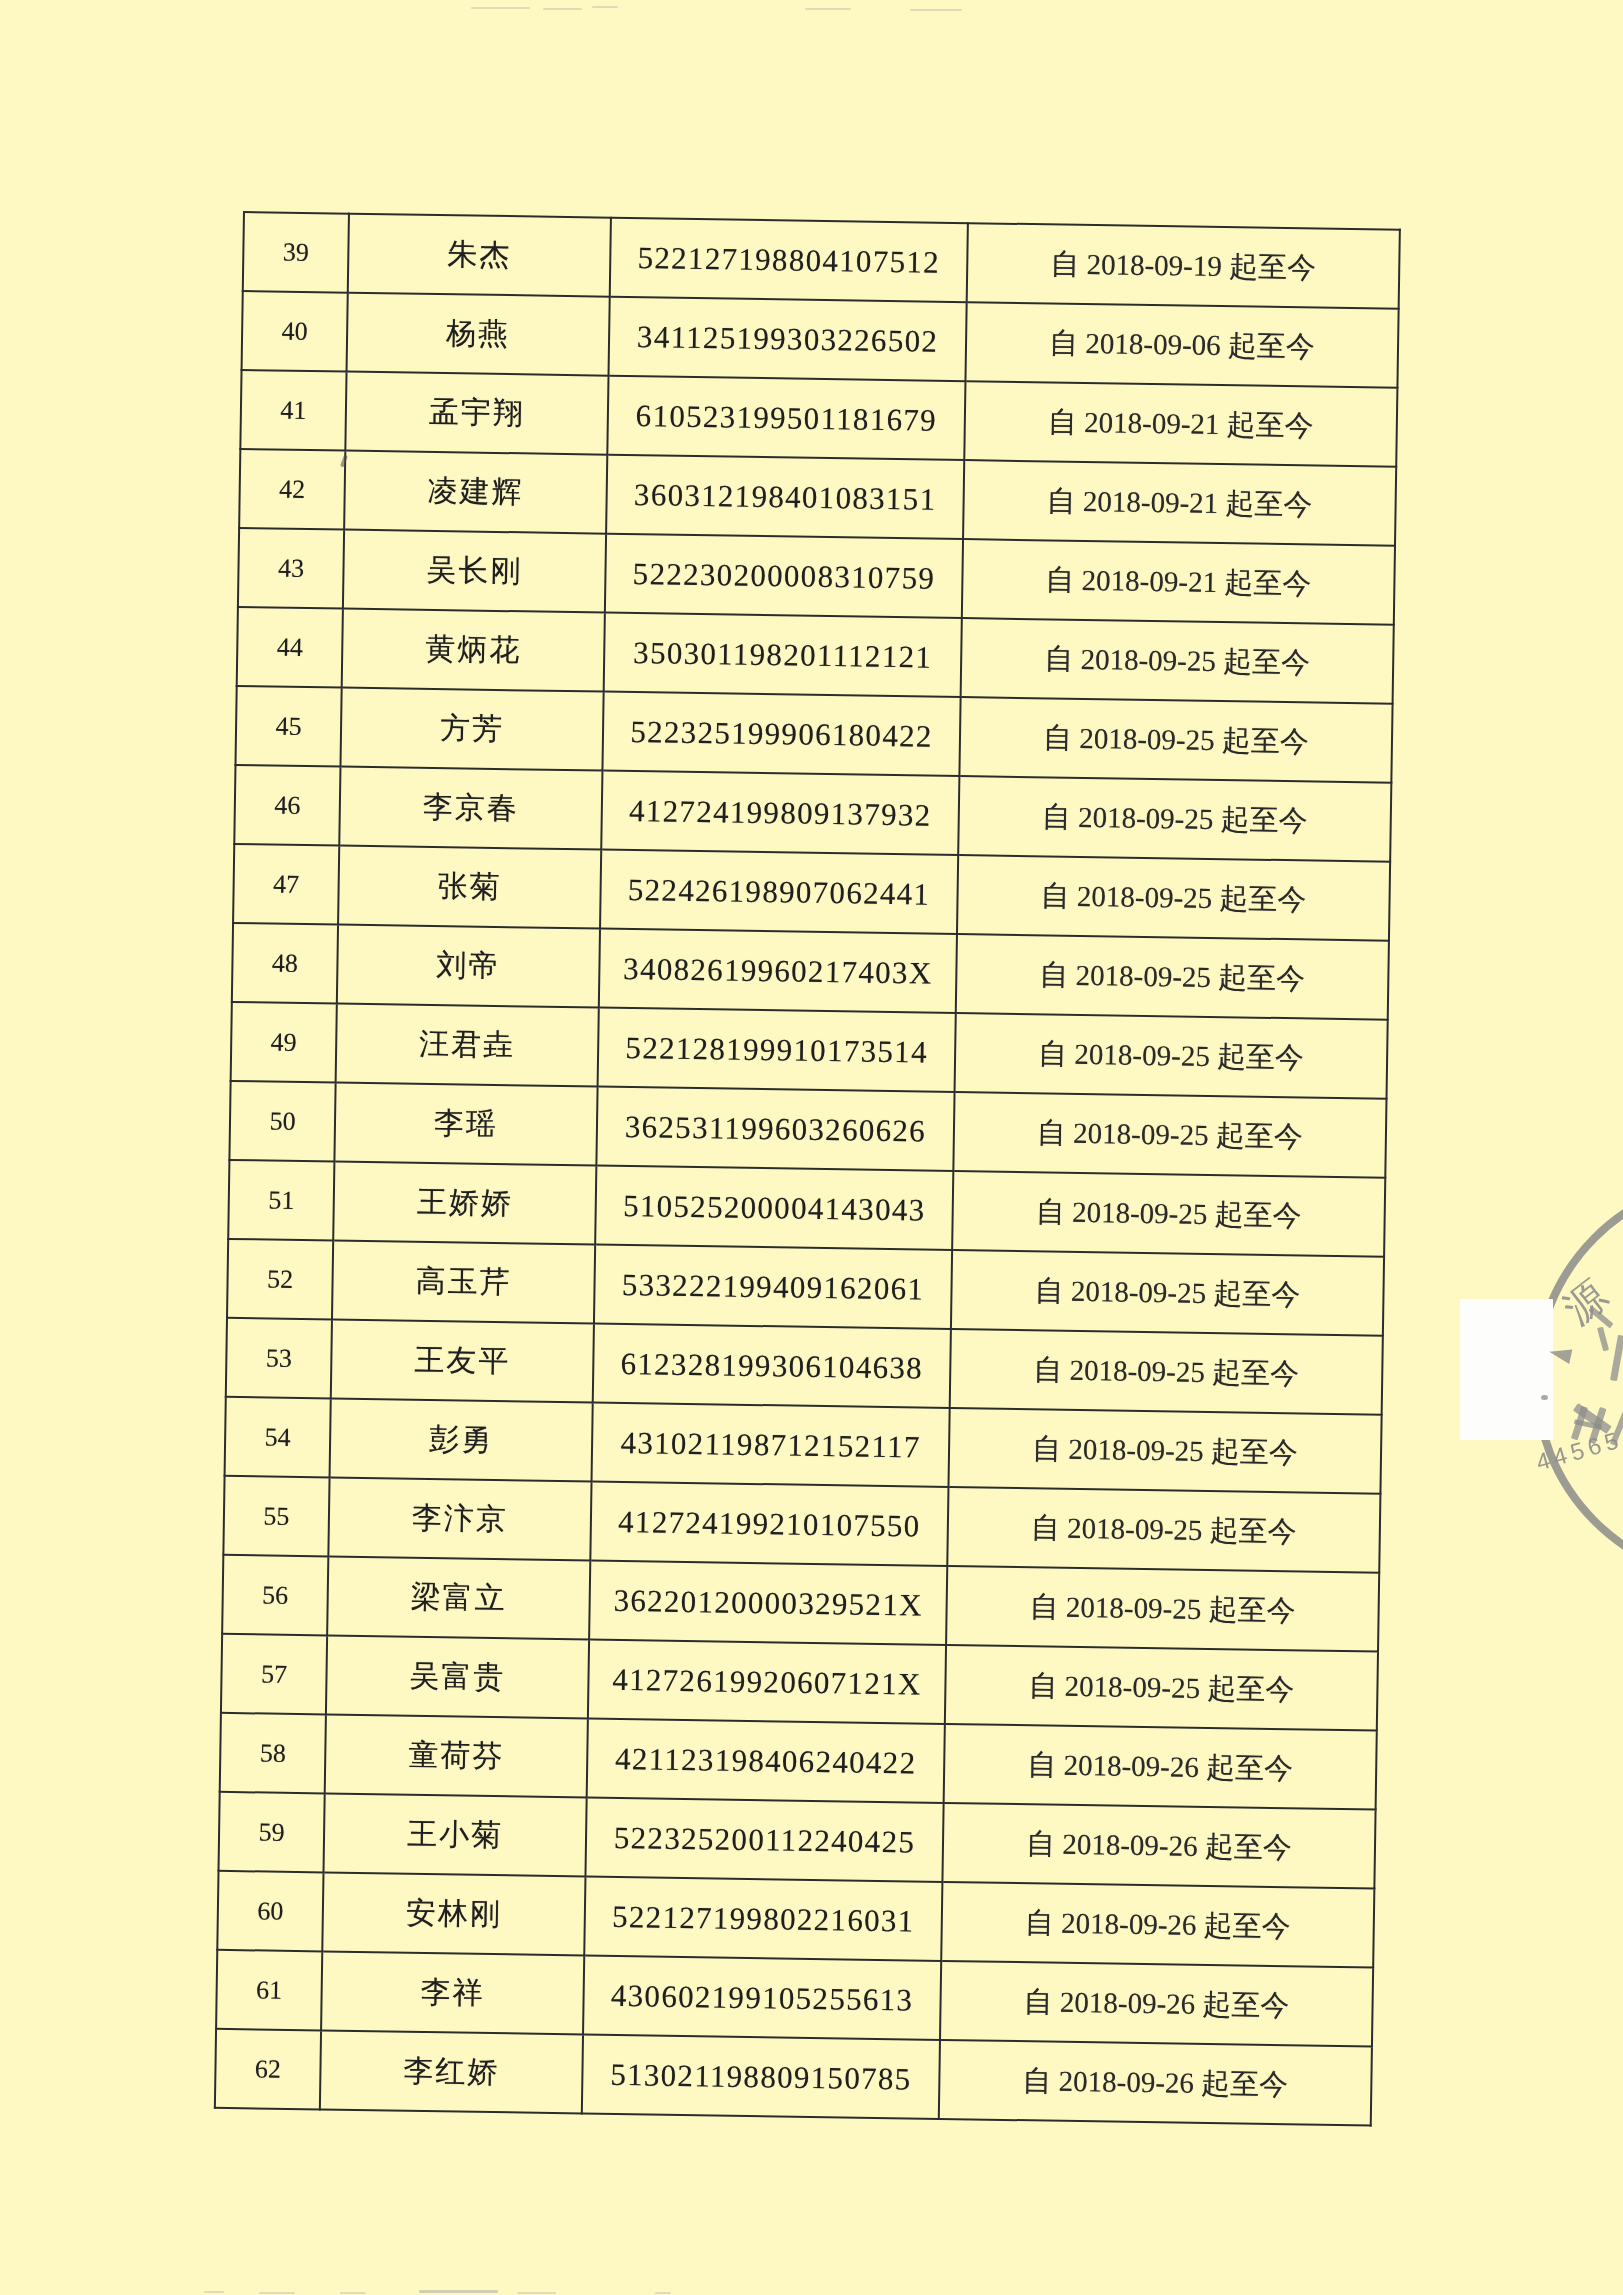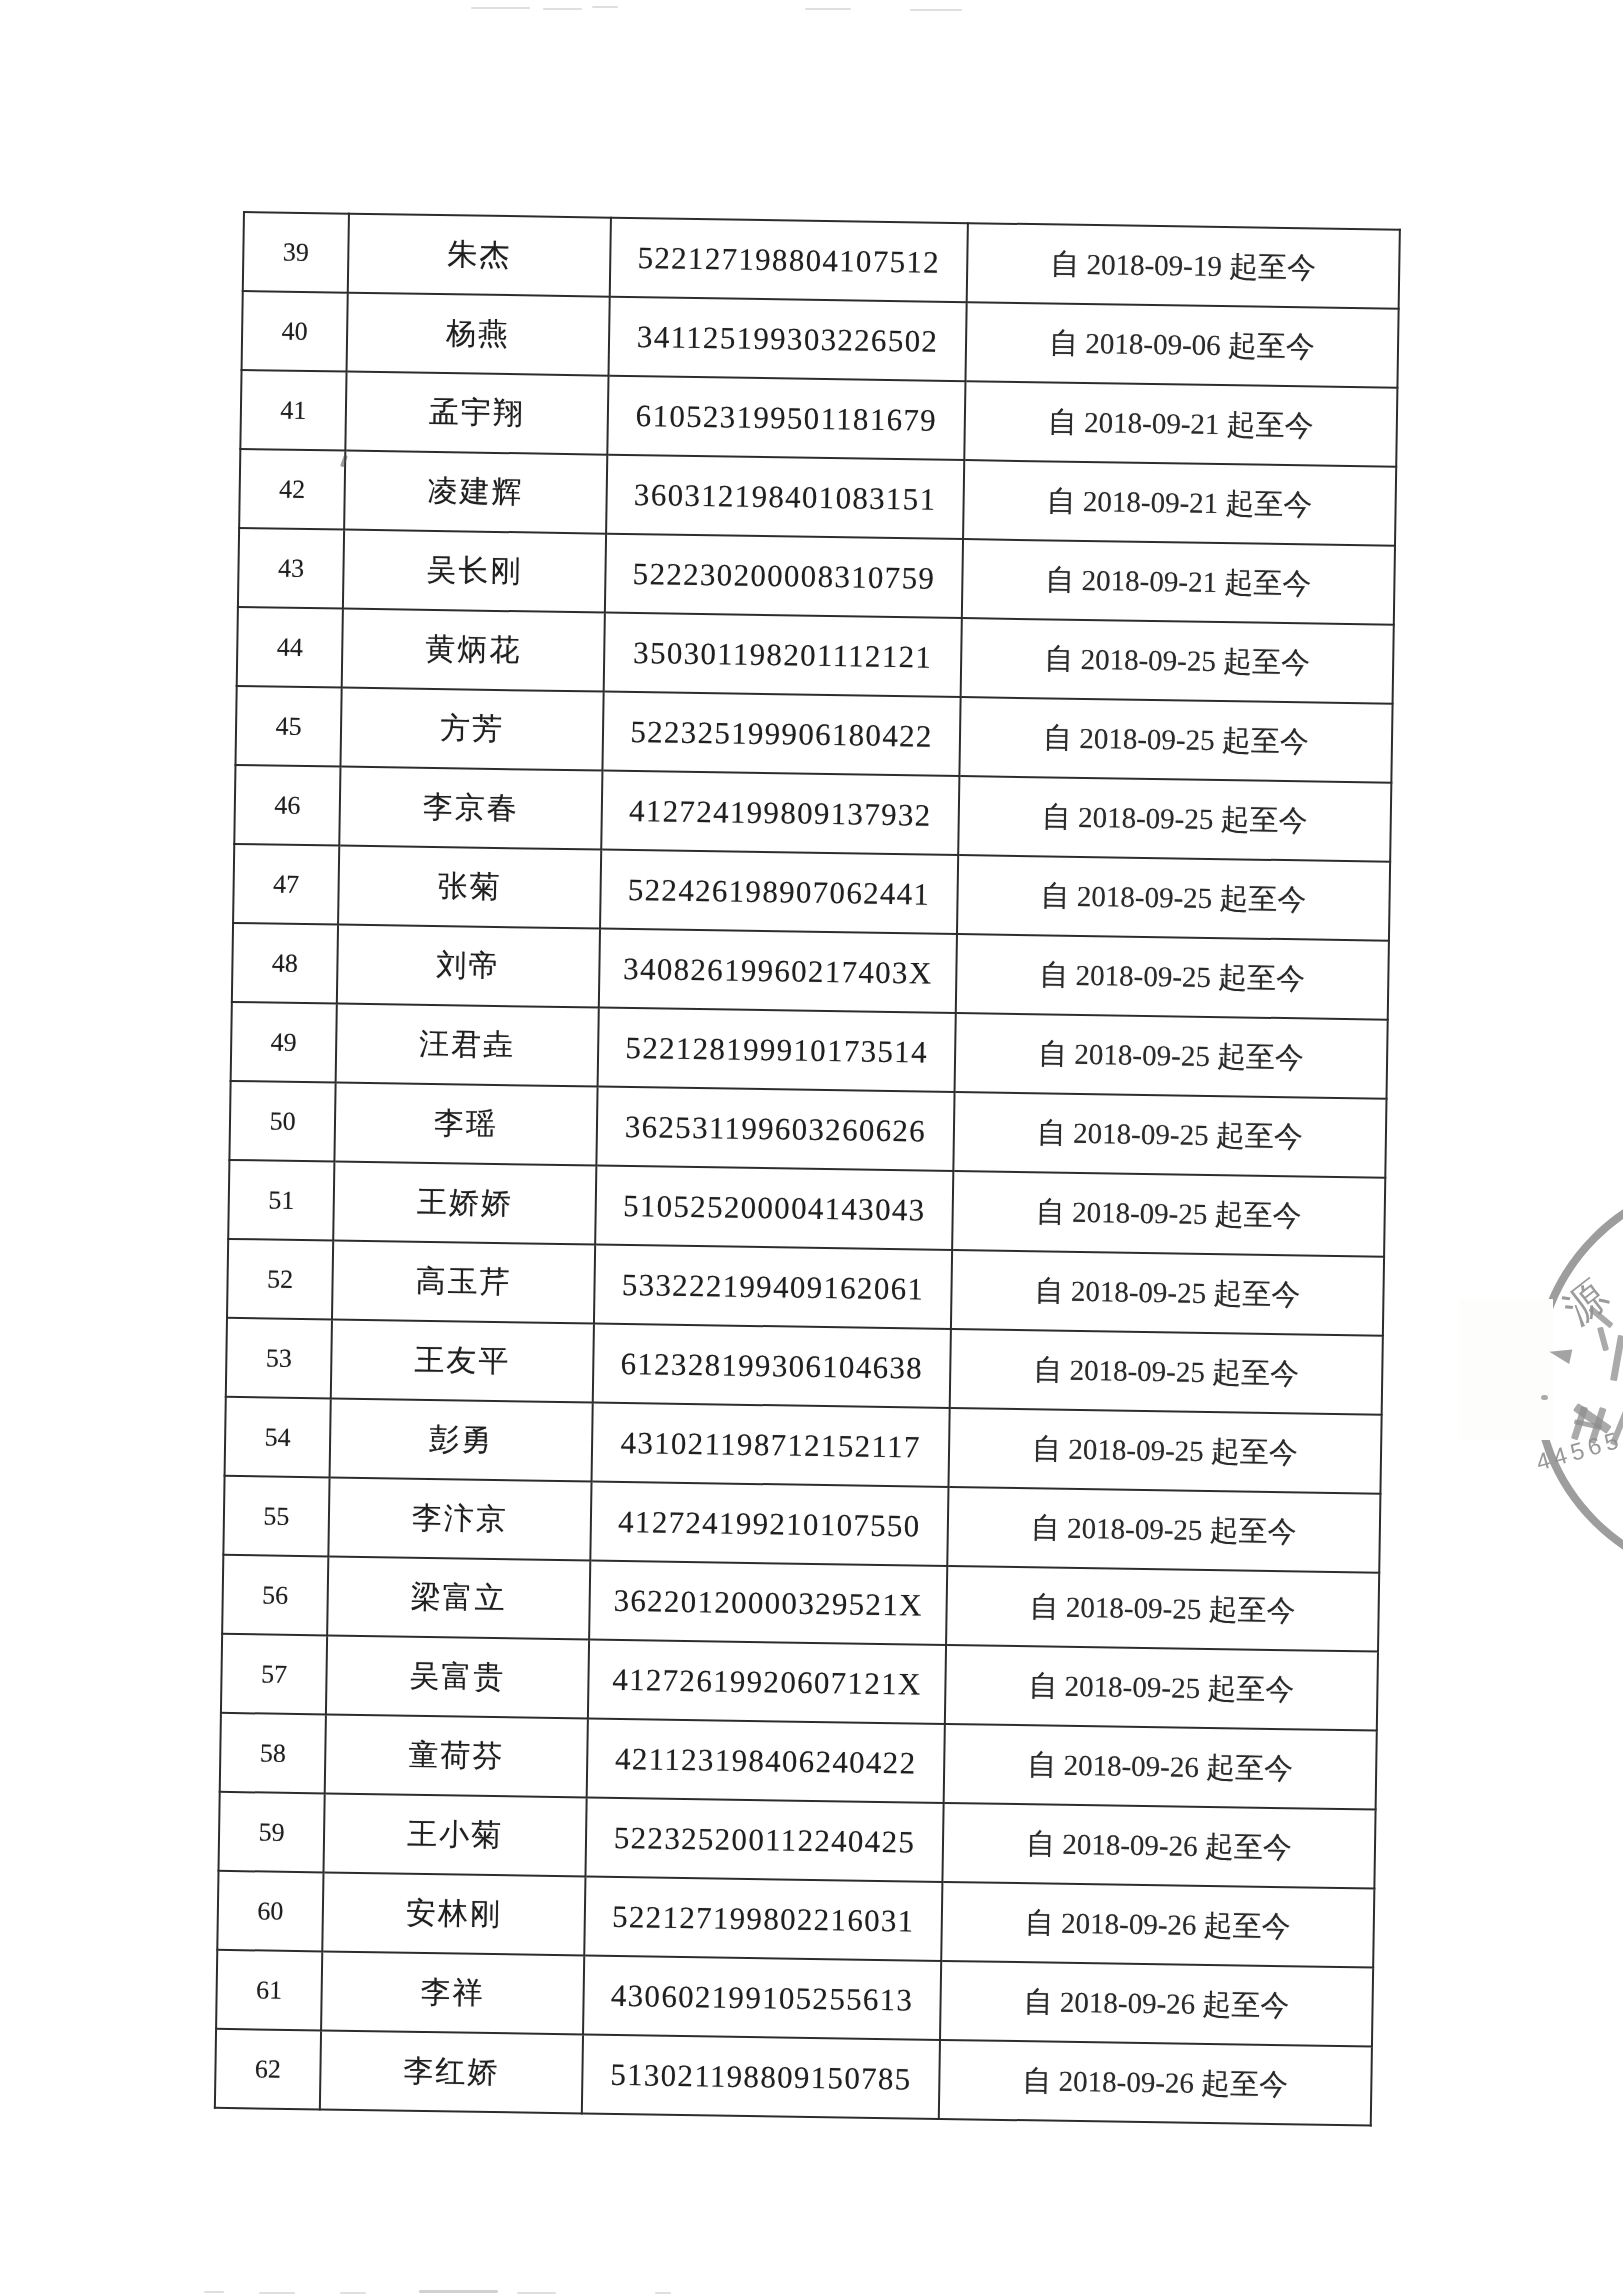--- a/index.html
+++ b/index.html
@@ -1,19 +1,19 @@
 <!DOCTYPE html>
 <html style="font-size:10.5px"><head>
 <meta charset="utf-8">
 <style>
   html,body{margin:0;padding:0;background:#e8e8e8;}
   .sheet{
     position:relative;
     width:1623px;height:2295px;
-    background:#ffffff;
+    background:#fef9c3;
     overflow:hidden;
     font-family:"Liberation Serif","DejaVu Serif",serif;
     color:#1f1f1f;
   }
   
   .table-wrap{
     position:absolute;left:243px;top:211px;width:1156px;
     transform:rotate(0.88deg);transform-origin:0 0;
     z-index:4;
   }

